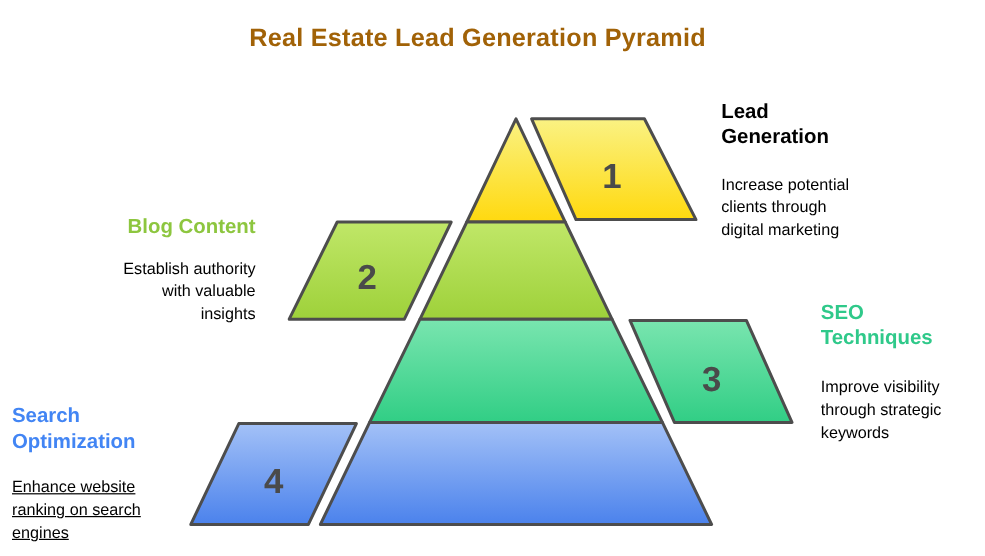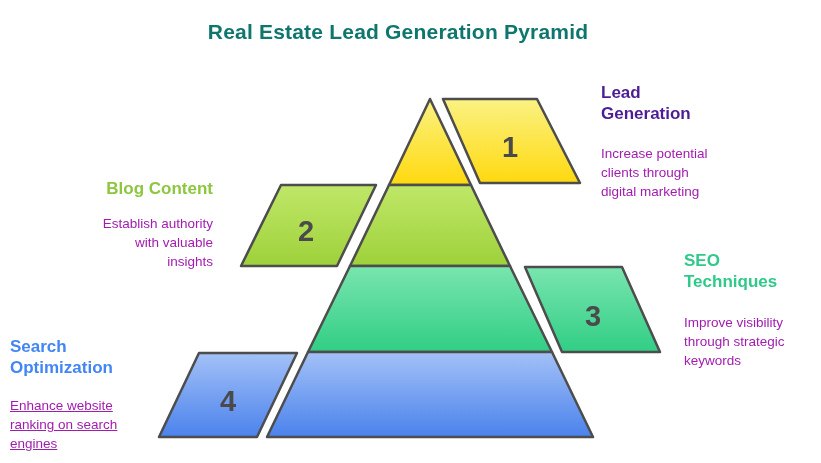--- a/index.html
+++ b/index.html
@@ -40,38 +40,38 @@
     margin: 0;
     font-size: 17px;
     line-height: 21px;
     font-weight: bold;
     white-space: pre-line;
   }
   .label-block p {
     margin: 0;
     font-size: 13.5px;
     line-height: 19px;
-    color: #a21caf;
+    color: #000000;
     white-space: pre-line;
   }
   .lbl-1 { left: 601px; top: 82px;  width: 132px; text-align: left; }
   .lbl-1 p { margin-top: 20px; }
   .lbl-2 { left: 60px;  top: 178px; width: 153px; text-align: right; }
   .lbl-2 p { margin-top: 15px; width: 125px; margin-left: auto; }
   .lbl-3 { left: 684px; top: 250px; width: 120px; text-align: left; }
   .lbl-3 p { margin-top: 21px; }
   .lbl-4 { left: 10px;  top: 336px; width: 132px; }
   .lbl-4 p { margin-top: 18px; text-decoration: underline; }
 </style>
 </head>
 <body>
 
 <div class="canvas">
 
-  <h1 class="title" style="color: #0f766e;">Real Estate Lead Generation Pyramid</h1>
+  <h1 class="title" style="color: #a16207;">Real Estate Lead Generation Pyramid</h1>
 
   <svg class="pyramid-svg" width="821" height="463" viewBox="0 0 821 463">
     <defs>
       <linearGradient id="grad-l1" x1="0" y1="0" x2="0" y2="1">
         <stop offset="0" stop-color="#FAF283"></stop>
         <stop offset="1" stop-color="#FFD90F"></stop>
       </linearGradient>
       <linearGradient id="grad-l2" x1="0" y1="0" x2="0" y2="1">
         <stop offset="0" stop-color="#C0E768"></stop>
         <stop offset="1" stop-color="#9ED13A"></stop>
@@ -96,21 +96,21 @@
     <polygon class="shape" fill="url(#grad-l3)" points="525,267 622,267 660,352 562,352"></polygon>
     <polygon class="shape" fill="url(#grad-l4)" points="199,353 297,353 257,437 159,437"></polygon>
 
     <text class="num" x="510" y="157" text-anchor="middle">1</text>
     <text class="num" x="306" y="241" text-anchor="middle">2</text>
     <text class="num" x="593" y="326" text-anchor="middle">3</text>
     <text class="num" x="228" y="411" text-anchor="middle">4</text>
   </svg>
 
   <div class="label-block lbl-1">
-    <h2 style="color: #4c1d95;">Lead
+    <h2 style="color: #000000;">Lead
 Generation</h2>
     <p>Increase potential
 clients through
 digital marketing</p>
   </div>
 
   <div class="label-block lbl-2">
     <h2 style="color: rgb(141, 198, 63);">Blog Content</h2>
     <p>Establish authority
 with valuable

